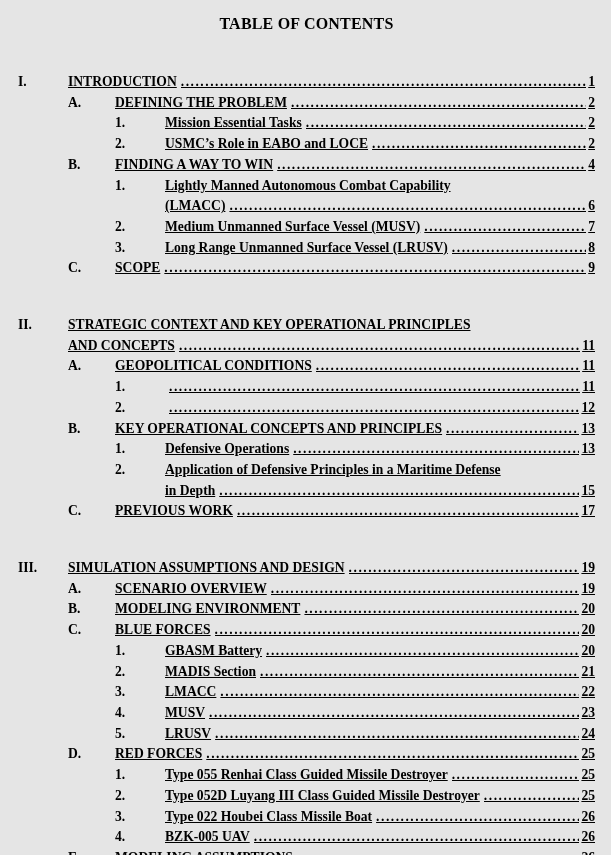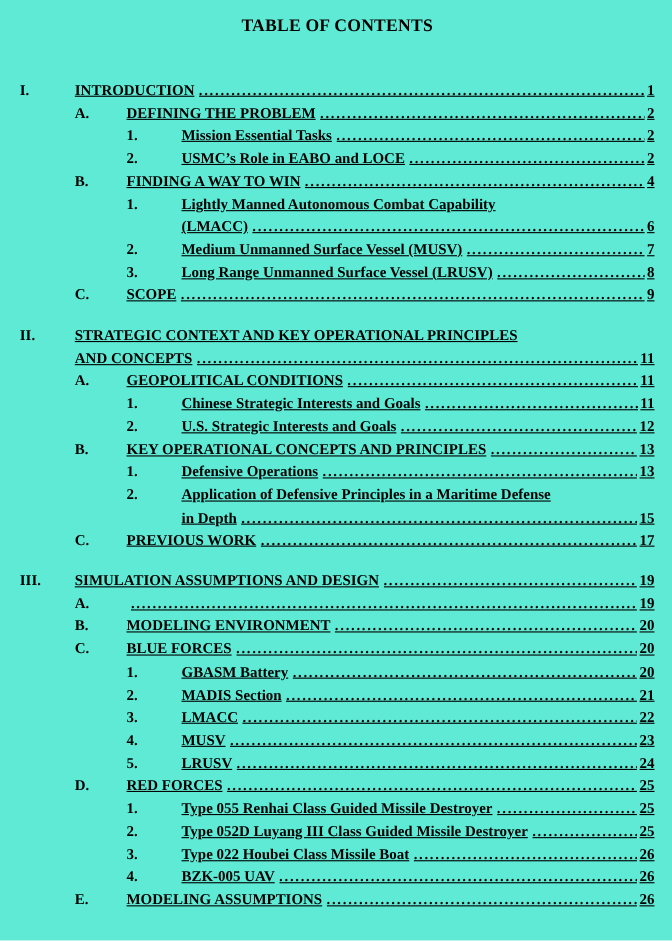--- a/index.html
+++ b/index.html
@@ -5,21 +5,21 @@
   html, body {
     margin: 0;
     padding: 0;
     background: #ffffff;
   }
   .page-wrap {
     position: relative;
     width: 611px;
     height: 855px;
     box-sizing: border-box;
-    background: #5eead4;
+    background: #e5e5e5;
     color: #000000;
     font-family: "Liberation Serif", serif;
     font-weight: bold;
     padding: 14px 16px 0 18px;
     overflow: hidden;
   }
   .doc-title {
     margin: 0 0 38px 0;
     text-align: center;
     font-size: 16px;
@@ -28,21 +28,21 @@
   }
   .toc-list {
     width: 100%;
   }
   .row {
     display: flex;
     font-size: 13.6px;
     line-height: 20.7px;
   }
   .row.gap-before {
-    margin-top: 16px;
+    margin-top: 36px;
   }
   .level1 > .num { width: 50px; flex: 0 0 50px; }
   .level2 { padding-left: 50px; }
   .level2 > .num { width: 47px; flex: 0 0 47px; }
   .level3 { padding-left: 97px; }
   .level3 > .num { width: 50px; flex: 0 0 50px; }
   .content {
     flex: 1;
     min-width: 0;
     text-decoration: underline;
@@ -190,31 +190,29 @@
             <span class="txt">GEOPOLITICAL CONDITIONS</span>
             <span class="leader"></span>
             <span class="page">11</span>
           </div>
         </div>
       </div>
       <div class="row level3">
         <span class="num">1.</span>
         <div class="content">
           <div class="line">
-            <span class="txt">Chinese Strategic Interests and Goals</span>
             <span class="leader"></span>
             <span class="page">11</span>
           </div>
         </div>
       </div>
       <div class="row level3">
         <span class="num">2.</span>
         <div class="content">
           <div class="line">
-            <span class="txt">U.S. Strategic Interests and Goals</span>
             <span class="leader"></span>
             <span class="page">12</span>
           </div>
         </div>
       </div>
       <div class="row level2">
         <span class="num">B.</span>
         <div class="content">
           <div class="line">
             <span class="txt">KEY OPERATIONAL CONCEPTS AND PRINCIPLES</span>
@@ -263,20 +261,21 @@
             <span class="txt">SIMULATION ASSUMPTIONS AND DESIGN</span>
             <span class="leader"></span>
             <span class="page">19</span>
           </div>
         </div>
       </div>
       <div class="row level2">
         <span class="num">A.</span>
         <div class="content">
           <div class="line">
+            <span class="txt">SCENARIO OVERVIEW</span>
             <span class="leader"></span>
             <span class="page">19</span>
           </div>
         </div>
       </div>
       <div class="row level2">
         <span class="num">B.</span>
         <div class="content">
           <div class="line">
             <span class="txt">MODELING ENVIRONMENT</span>

